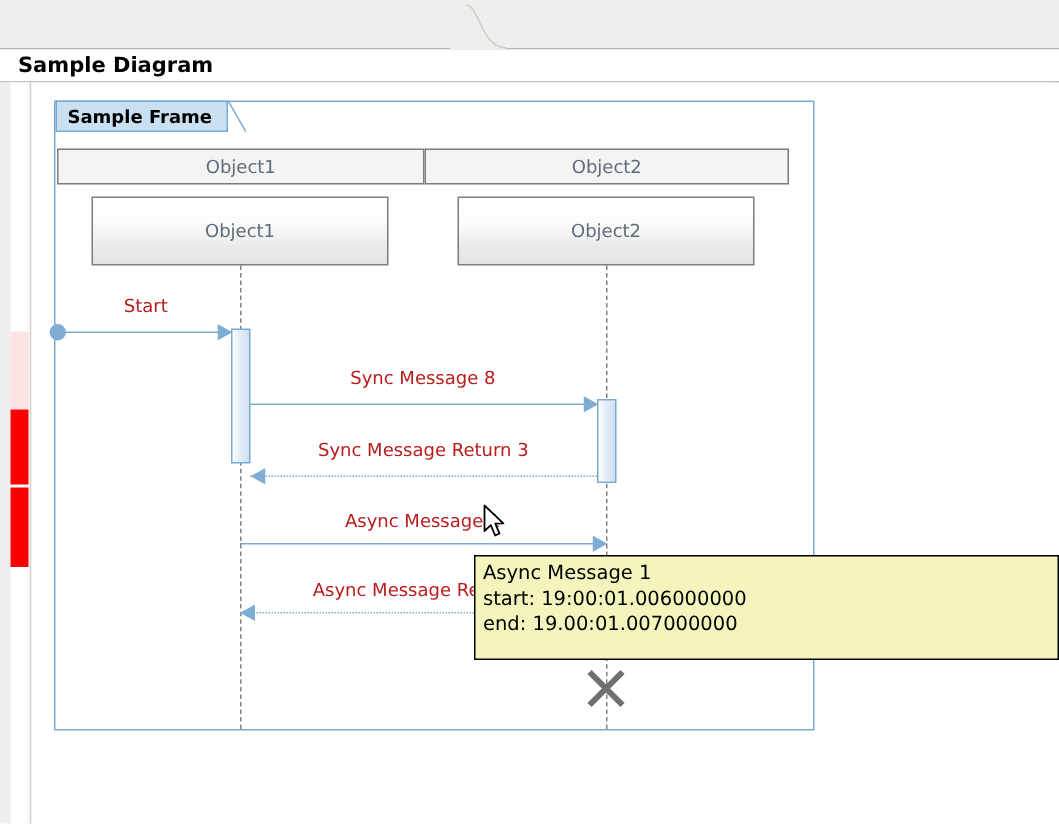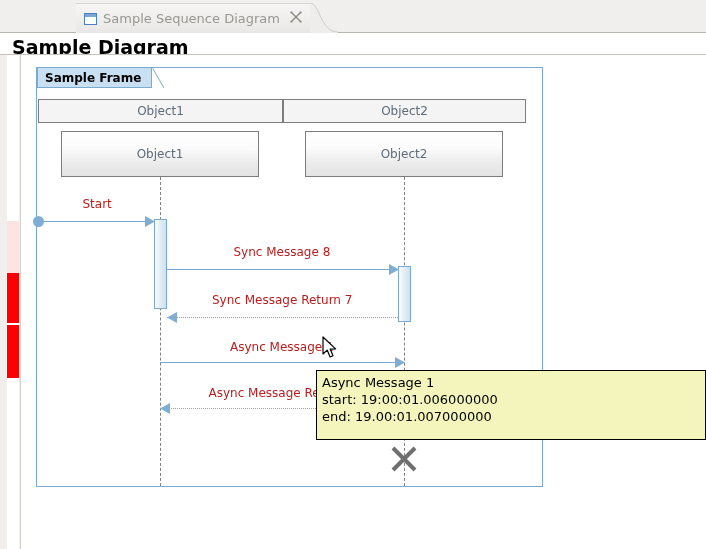--- a/index.html
+++ b/index.html
@@ -90,21 +90,21 @@
     background: #7ba7d7;
   }
 
   
   #title-bar {
     position: absolute; left: 0; top: 33px; width: 706px; height: 22px;
     background: #ffffff;
   }
   #page-title {
     position: absolute; left: 12px; top: 3px;
-    font-size: 19px; font-weight: bold; color: #000;
+    font-size: 14px; font-weight: bold; color: #000;
   }
   #title-sep {
     position: absolute; left: 0; top: 54px; width: 706px; height: 1px;
     background: #c6c2bd;
   }
 
   
   #ruler {
     position: absolute; left: 0; top: 55px; width: 21px; height: 494px;
     background: #f0efee;
@@ -236,33 +236,20 @@
 
 <div id="tabbar">
 
   <div id="tab-curve">
     <svg width="38" height="30" viewBox="0 0 38 30">
       <path d="M0,0 L10,0 C20,0 20,29 38,29 L38,30 L0,30 Z" fill="#eeedec" stroke="none"></path>
       <path d="M10,0 C20,0 20,29 38,29" fill="none" stroke="#cfccc7" stroke-width="1"></path>
     </svg>
   </div>
 
-  <div class="tab" id="tab-seq">
-    <span class="win-icon"></span>
-    <span class="tlabel">Sample Sequence Diagram</span>
-    <span class="closex">
-      <svg width="12" height="12" viewBox="0 0 12 12">
-        <path d="M1.5,1.5 L10.5,10.5 M10.5,1.5 L1.5,10.5" stroke="#8b8880" stroke-width="1.4" fill="none"></path>
-        <path d="M0.5,1.2 L2.4,1.2 M1.2,0.5 L1.2,2.4
-                 M9.6,1.2 L11.5,1.2 M10.8,0.5 L10.8,2.4
-                 M0.5,10.8 L2.4,10.8 M1.2,9.6 L1.2,11.5
-                 M9.6,10.8 L11.5,10.8 M10.8,9.6 L10.8,11.5" stroke="#8b8880" stroke-width="1" fill="none"></path>
-      </svg>
-    </span>
-  </div>
 
 
   <div class="tabstrip-bottom"></div>
 </div>
 
 <div id="title-bar">
   <div id="page-title">Sample Diagram</div>
 </div>
 <div id="title-sep"></div>
 
@@ -306,21 +293,21 @@
   </div>
 
   <div class="msg-label" id="lbl1" style="top: 190px; left: 212.5px;">Sync Message 8</div>
   <div class="msg-line solid" id="line1" style="left: 146px; top: 214px; width: 231px;"></div>
   <div class="arrow" id="arr1" style="top: 209px; left: 368px;">
     <svg width="10" height="11" viewBox="0 0 10 11">
       <path d="M0,0 L10,5.5 L0,11 Z" fill="#7fadd4"></path>
     </svg>
   </div>
 
-  <div class="msg-label" id="lbl2" style="top: 238px; left: 191px;">Sync Message Return 7</div>
+  <div class="msg-label" id="lbl2" style="top: 238px; left: 191px;">Sync Message Return 3</div>
   <div class="msg-line dotted" id="line2" style="left: 146px; top: 262px; width: 231px;"></div>
   <div class="arrow" id="arr2" style="top: 257px; left: 146px;">
     <svg width="10" height="11" viewBox="0 0 10 11">
       <path d="M10,0 L0,5.5 L10,11 Z" fill="#7fadd4"></path>
     </svg>
   </div>
 
   <div class="msg-label" id="lbl3" style="top: 285px; left: 209px;">Async Message 1</div>
   <div class="msg-line solid" id="line3" style="left: 139px; top: 307px; width: 244px;"></div>
   <div class="arrow" id="arr3" style="top: 302px; left: 374px;">

